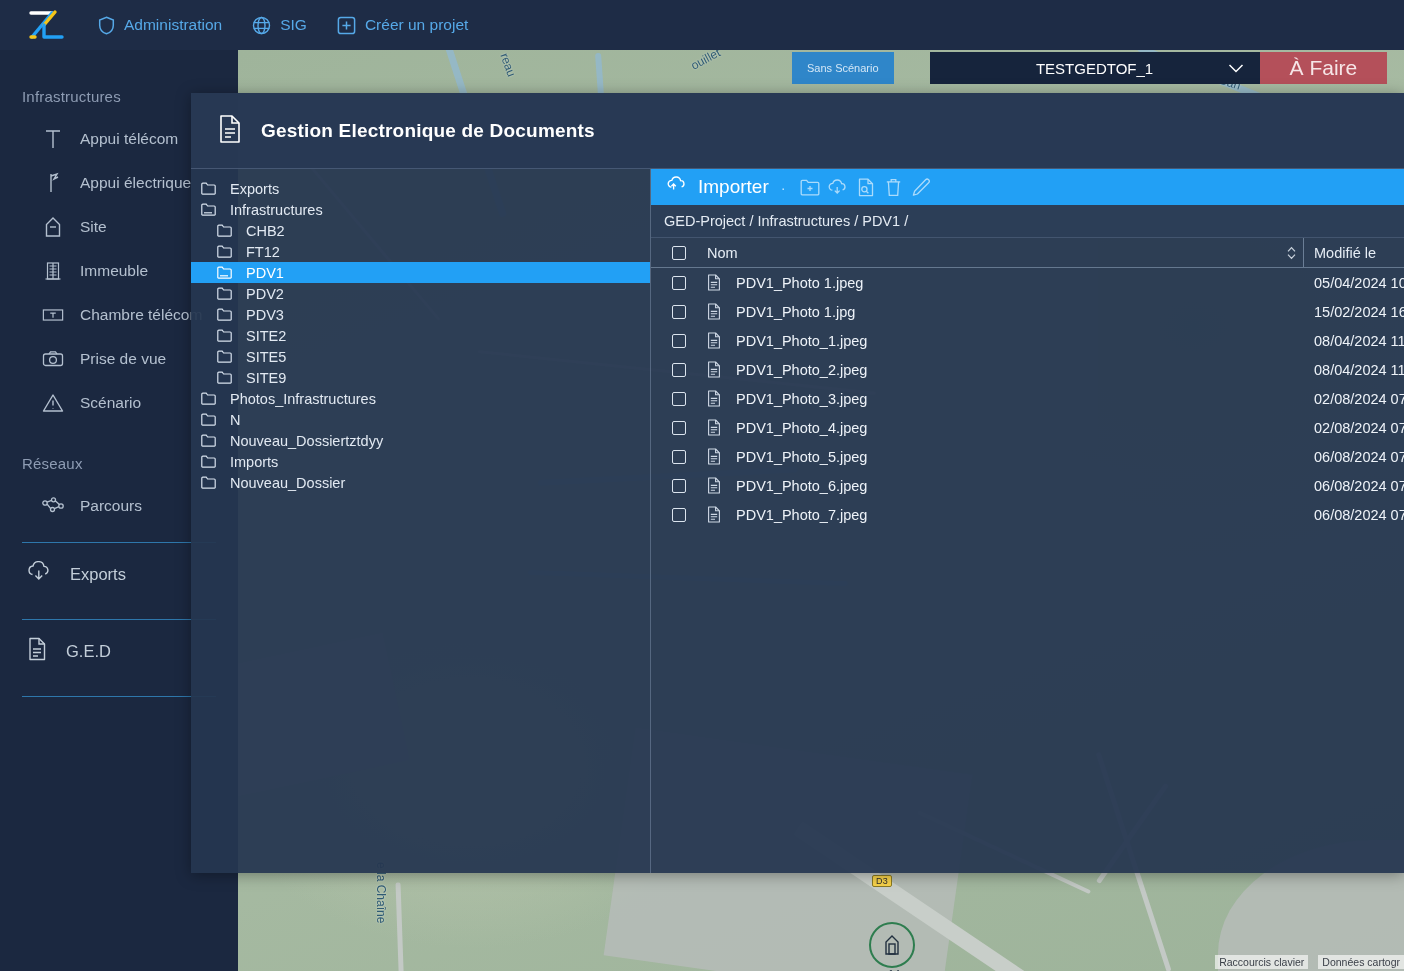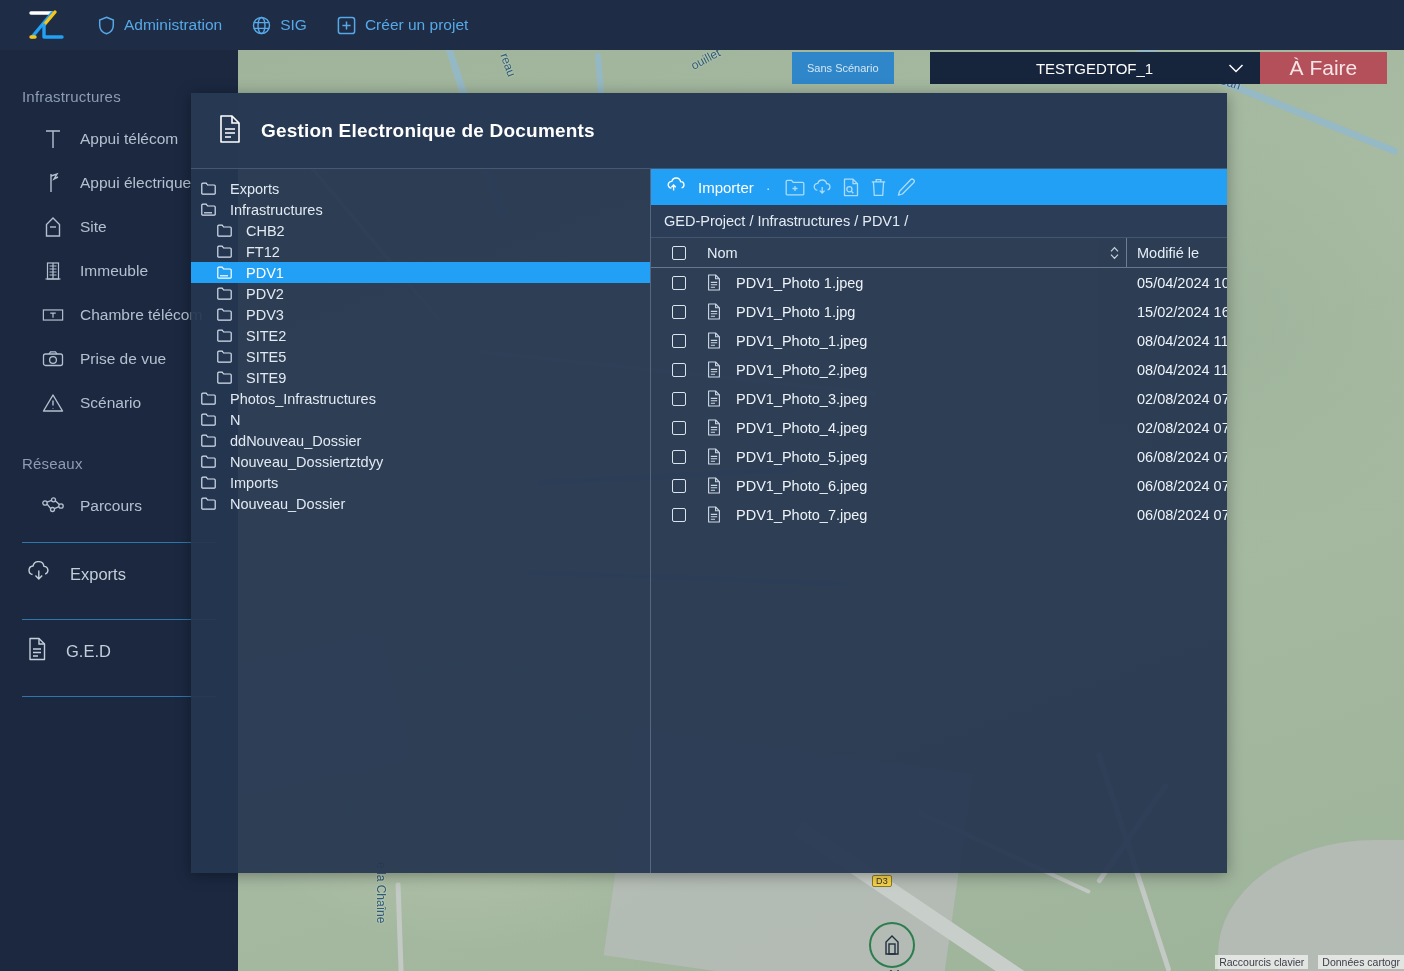--- a/index.html
+++ b/index.html
@@ -112,21 +112,21 @@
   }
   .sb-item .ic { width: 22px; display: flex; align-items: center; justify-content: center; flex: 0 0 22px; }
   .sb-divider { height: 1px; background: #2e77ab; margin: 14px 22px 0 22px; }
   .sb-big {
     display: flex; align-items: center; gap: 18px;
     height: 62px; padding-left: 26px; color: #c3ced9; font-size: 16.5px; cursor: pointer;
   }
 
   
   .ged {
-    position: absolute; left: 191px; top: 93px; width: 1036px; height: 780px;
+    position: absolute; left: 191px; top: 93px; width: 1213px; height: 780px;
     background: rgba(37,54,80,0.94); z-index: 50;
     display: flex; flex-direction: column;
     box-shadow: 0 2px 14px rgba(0,0,0,.35);
   }
   .ged-head {
     height: 76px; display: flex; align-items: center; gap: 18px;
     padding-left: 26px; border-bottom: 1px solid rgba(150,170,200,.28);
     background: rgba(40,57,84,0.88);
   }
   .ged-title { color: #ffffff; font-size: 19px; font-weight: bold; letter-spacing: .2px; }
@@ -149,21 +149,21 @@
   .tree-row .fic { width: 18px; flex: 0 0 18px; display:flex; align-items:center; }
 
   
   .files { flex: 1; display: flex; flex-direction: column; min-width: 0; }
   .toolbar {
     height: 36px; background: #22a0f5; display: flex; align-items: center;
     gap: 0; padding-left: 15px;
   }
   .tb-import {
     display: flex; align-items: center; gap: 11px; color: #ffffff;
-    font-size: 15px; cursor: pointer; margin-right: 12px;
+    font-size: 19px; cursor: pointer; margin-right: 12px;
   }
   .tb-sep { color: #bde4ff; font-size: 15px; margin: 0 10px 0 0; }
   .tb-icon {
     width: 28px; height: 28px; display: flex; align-items: center; justify-content: center;
     cursor: pointer; opacity: .62;
   }
   .breadcrumb {
     height: 33px; display: flex; align-items: center; padding-left: 13px;
     color: #e4ebf3; font-size: 14.5px; background: rgba(44,62,90,.55);
     border-bottom: 1px solid rgba(150,170,200,.22);
@@ -533,28 +533,20 @@
 
         <div class="tree-row lvl1">
           <span class="fic">
             <svg width="15" height="13" viewBox="0 0 15 13" fill="none" stroke="#d8e2ee" stroke-width="1.2">
               <path d="M0.8 11.6 V2.2 A1 1 0 0 1 1.8 1.2 H5.2 L6.6 3 H13.2 A1 1 0 0 1 14.2 4 V11.6 A1 1 0 0 1 13.2 12.2 H1.8 A1 1 0 0 1 0.8 11.6 Z"></path>
             </svg>
           </span>
           <span>N</span>
         </div>
 
-        <div class="tree-row lvl1">
-          <span class="fic">
-            <svg width="15" height="13" viewBox="0 0 15 13" fill="none" stroke="#d8e2ee" stroke-width="1.2">
-              <path d="M0.8 11.6 V2.2 A1 1 0 0 1 1.8 1.2 H5.2 L6.6 3 H13.2 A1 1 0 0 1 14.2 4 V11.6 A1 1 0 0 1 13.2 12.2 H1.8 A1 1 0 0 1 0.8 11.6 Z"></path>
-            </svg>
-          </span>
-          <span>ddNouveau_Dossier</span>
-        </div>
 
         <div class="tree-row lvl1">
           <span class="fic">
             <svg width="15" height="13" viewBox="0 0 15 13" fill="none" stroke="#d8e2ee" stroke-width="1.2">
               <path d="M0.8 11.6 V2.2 A1 1 0 0 1 1.8 1.2 H5.2 L6.6 3 H13.2 A1 1 0 0 1 14.2 4 V11.6 A1 1 0 0 1 13.2 12.2 H1.8 A1 1 0 0 1 0.8 11.6 Z"></path>
             </svg>
           </span>
           <span>Nouveau_Dossiertztdyy</span>
         </div>
 

